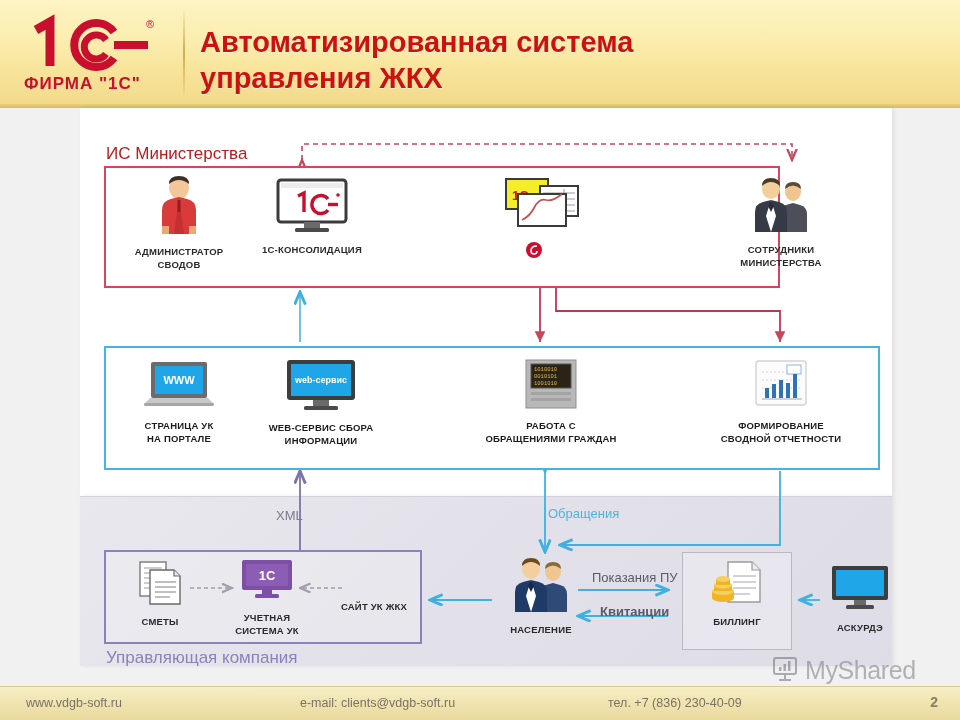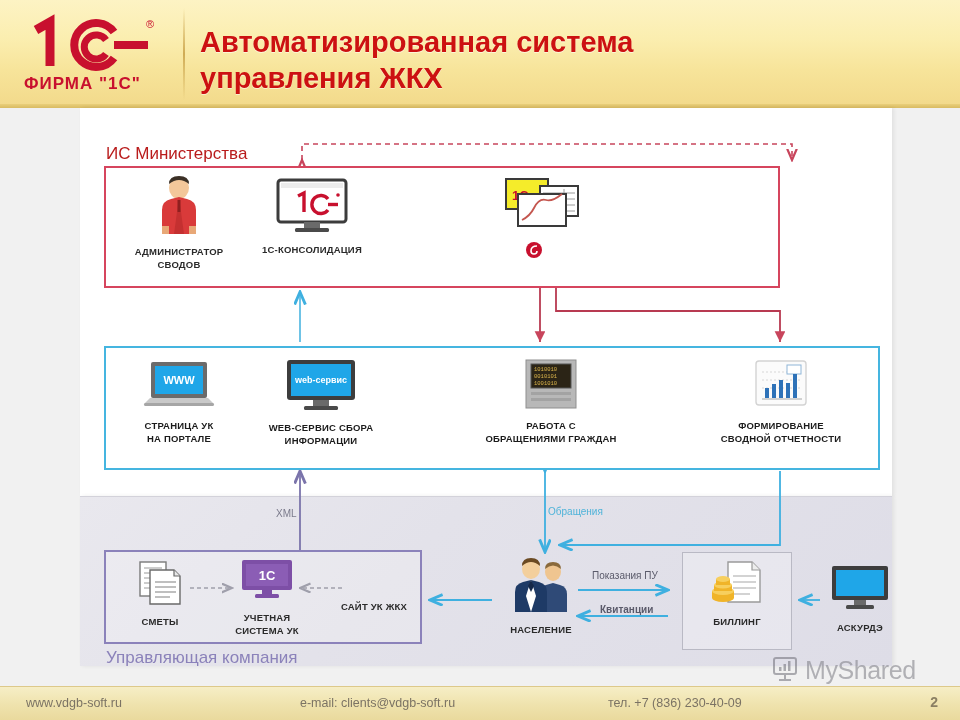--- a/index.html
+++ b/index.html
@@ -115,21 +115,21 @@
   }
   #node-intranet .lblrow .lbl{margin-top:0;text-align:left;}
 
   
   #edges{position:absolute;left:0;top:0;width:960px;height:578px;pointer-events:none;}
 
   
   .edge-lbl{
     position:absolute;
     font-family:"Liberation Sans", sans-serif;
-    font-size:10px;white-space:nowrap;
+    font-size:13px;white-space:nowrap;
   }
   #lbl-xml{left:276px;top:400px;color:#7b7b8c;}
   #lbl-obr{left:548px;top:398px;color:#4fb3d9;}
   #lbl-pok{left:592px;top:462px;color:#5a5a6a;}
   #lbl-kvit{left:600px;top:496px;color:#5a5a6a;font-weight:bold;}
 
   
   #watermark{
     position:absolute;left:770px;top:545px;
     display:flex;align-items:center;gap:5px;
@@ -311,20 +311,36 @@
     <span class="lblrow">
       <span>
         <svg width="16" height="16" viewBox="0 0 16 16">
           <circle cx="8" cy="8" r="8" fill="#c8102e"></circle>
           <path d="M11 4 q-6 0 -6 5 q0 3 3 3 q3 0 3 -3" fill="none" stroke="#fff" stroke-width="1.6"></path>
         </svg>
       </span>
     </span>
   </div>
 
+  <div class="node" style="left:726px;top:68px;width:110px;">
+    <span class="icon">
+      <svg width="64" height="58" viewBox="0 0 64 58">
+        <ellipse cx="44" cy="16" rx="8" ry="9" fill="#efc590"></ellipse>
+        <path d="M36 13 q8 -7 16 0 q0 -7 -8 -7 q-8 0 -8 7z" fill="#5a4a38"></path>
+        <path d="M30 56 L30 38 q0 -7 7 -9 l7 -2 l7 2 q7 2 7 9 l0 18z" fill="#4c4f5a"></path>
+        <ellipse cx="22" cy="13" rx="9" ry="10" fill="#f3cf9c"></ellipse>
+        <path d="M13 10 q9 -8 18 0 q0 -8 -9 -8 q-9 0 -9 8z" fill="#4a3a2a"></path>
+        <path d="M6 56 L6 36 q0 -8 8 -10 l8 -2 l8 2 q8 2 8 10 l0 20z" fill="#363a47"></path>
+        <path d="M22 24 L17 40 L22 56 L27 40 z" fill="#fff"></path>
+        <path d="M22 24 L19 30 L22 36 L25 30 z" fill="#2b2f3c"></path>
+      </svg>
+    </span>
+    <span class="lbl">СОТРУДНИКИ
+МИНИСТЕРСТВА</span>
+  </div>
 
   <div class="node" style="left:124px;top:252px;width:110px;">
     <span class="icon">
       <svg width="74" height="50" viewBox="0 0 74 50">
         <rect x="9" y="2" width="56" height="36" rx="2" fill="#6b6b6b"></rect>
         <rect x="13" y="6" width="48" height="28" fill="#1fa6e8"></rect>
         <text x="37" y="24" text-anchor="middle" font-family="Liberation Sans, sans-serif" font-size="11" font-weight="bold" fill="#ffffff">WWW</text>
         <path d="M2 44 L72 44 L66 38 L8 38 z" fill="#c9c9c9"></path>
         <rect x="2" y="43" width="70" height="3" rx="1.5" fill="#a6a6a6"></rect>
       </svg>

